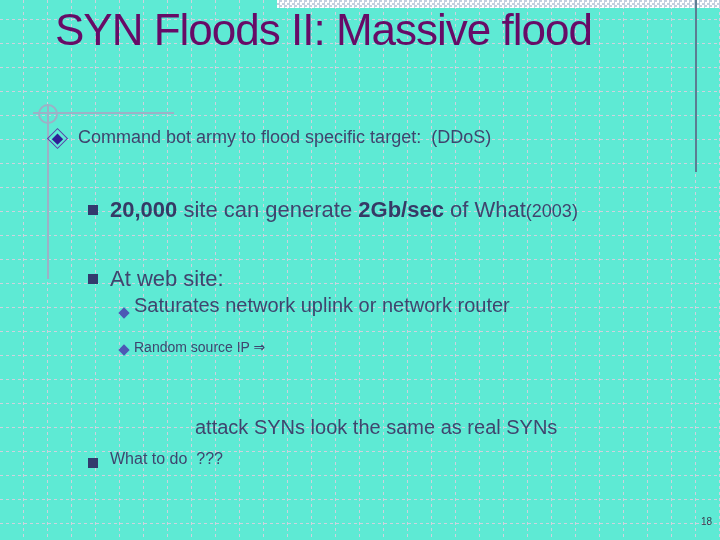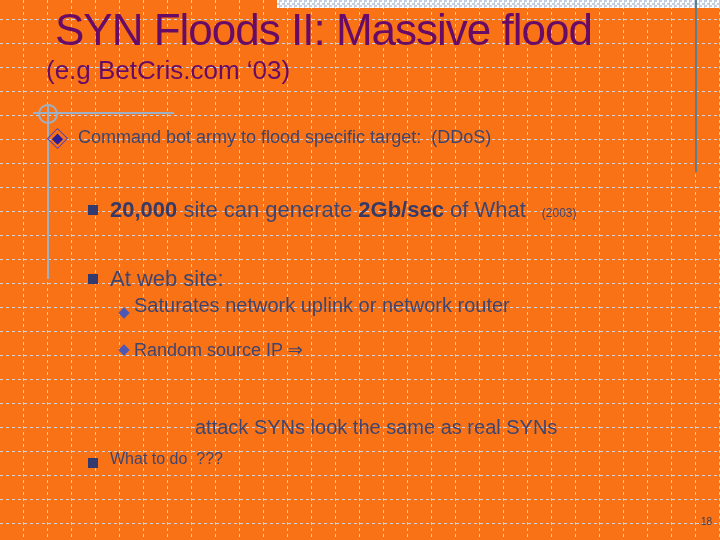--- a/index.html
+++ b/index.html
@@ -1,17 +1,17 @@
 <!DOCTYPE html>
 <html><head>
 <meta charset="utf-8">
 <style>
   html,body{margin:0;padding:0;background:#e8e8e8;}
   .slide{
-    position:relative;width:720px;height:540px;background:#f97316;
+    position:relative;width:720px;height:540px;background:#5eead4;
     overflow:hidden;font-family:"Liberation Sans","DejaVu Sans",sans-serif;
   }
   
   .grid-v{
     position:absolute;inset:0;pointer-events:none;
     background:repeating-linear-gradient(to right,transparent 0 23px,#cdd3de 23px 24px);
     -webkit-mask-image:repeating-linear-gradient(to bottom,#000 0 3px,transparent 3px 6px);
     mask-image:repeating-linear-gradient(to bottom,#000 0 3px,transparent 3px 6px);
   }
   .grid-h{
@@ -38,25 +38,25 @@
   }
   .subtitle{
     position:absolute;left:46px;top:56px;width:600px;
     font-size:26px;line-height:1.15;color:#670b67;white-space:pre;
   }
   .line{position:absolute;color:#3f456e;white-space:pre;}
   .l1{left:78px;top:127px;font-size:18px;}
   .l2a{left:110px;top:197px;font-size:22px;}
   .l2b{left:110px;top:266px;font-size:22px;}
   .l3a{left:134px;top:294px;font-size:20px;}
-  .l3b{left:134px;top:339px;font-size:18px;}
+  .l3b{left:134px;top:339px;font-size:14px;}
   .cont{left:195px;top:375px;font-size:20px;margin-top:41px;}
   .l2c{left:110px;top:450px;font-size:16px;}
   .b{font-weight:bold;color:#363a66;margin-top:10px;}
-  .year{font-size:12px;margin-left:16px;}
+  .year{font-size:18px;}
   .arrow{font-family:"DejaVu Sans",sans-serif;}
 
   
   .diamond-l1{position:absolute;left:50px;top:131px;width:13px;height:13px;border:1px solid #5b3fa8;transform:rotate(45deg);display:flex;align-items:center;justify-content:center;}
   .diamond-l1 .inner{width:8px;height:8px;background:#2e1f96;}
   .sq{position:absolute;width:10px;height:10px;background:#333a6e;left:88px;}
   .sq.s1{top:205px;} .sq.s2{top:274px;} .sq.s3{top:458px;}
   .dm3{position:absolute;left:120px;width:8px;height:8px;background:#4c58b5;transform:rotate(45deg);}
   .dm3.d1{top:309px;} .dm3.d2{top:346px;}
 
@@ -69,21 +69,20 @@
   <div class="grid-v"></div>
   <div class="grid-h"></div>
   <div class="top-band"></div>
   <div class="right-vline"></div>
 
   <div class="orn-hline"></div>
   <div class="orn-vline"></div>
   <div class="orn-circle"></div>
 
   <div class="title">SYN Floods II: Massive flood</div>
-  <div class="subtitle">(e.g BetCris.com ‘03)</div>
 
   <div class="diamond-l1">
       <div class="inner"></div>
     </div>
   <div class="line l1">Command bot army to flood specific target:  (DDoS)</div>
 
   <div class="sq s1"></div>
   <div class="line l2a"><span class="b">20,000</span><span> site can generate </span><span class="b">2Gb/sec</span><span> of What</span><span class="year">(2003)</span></div>
 
   <div class="sq s2"></div>

